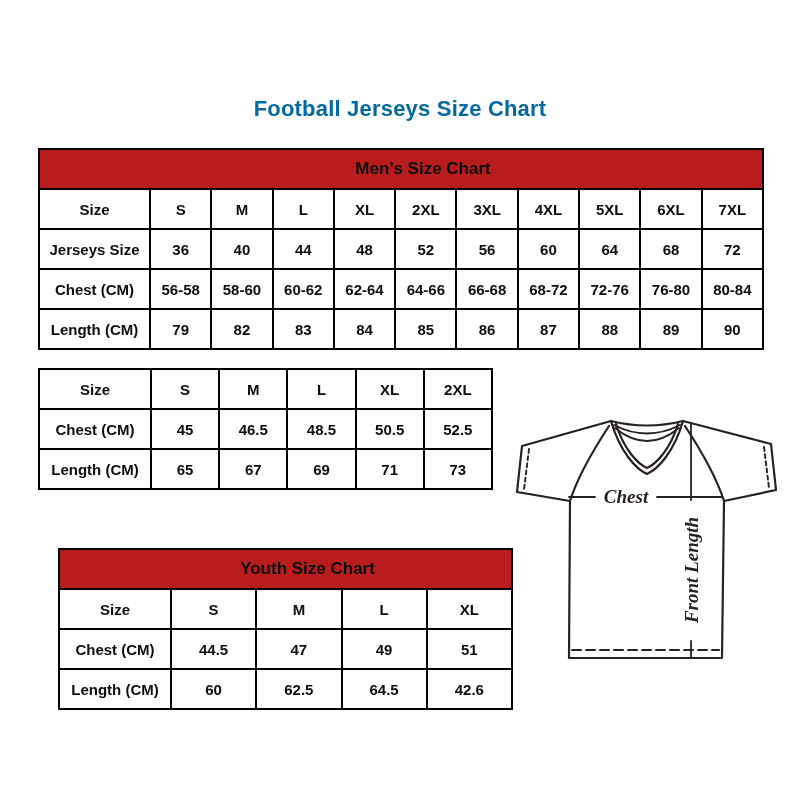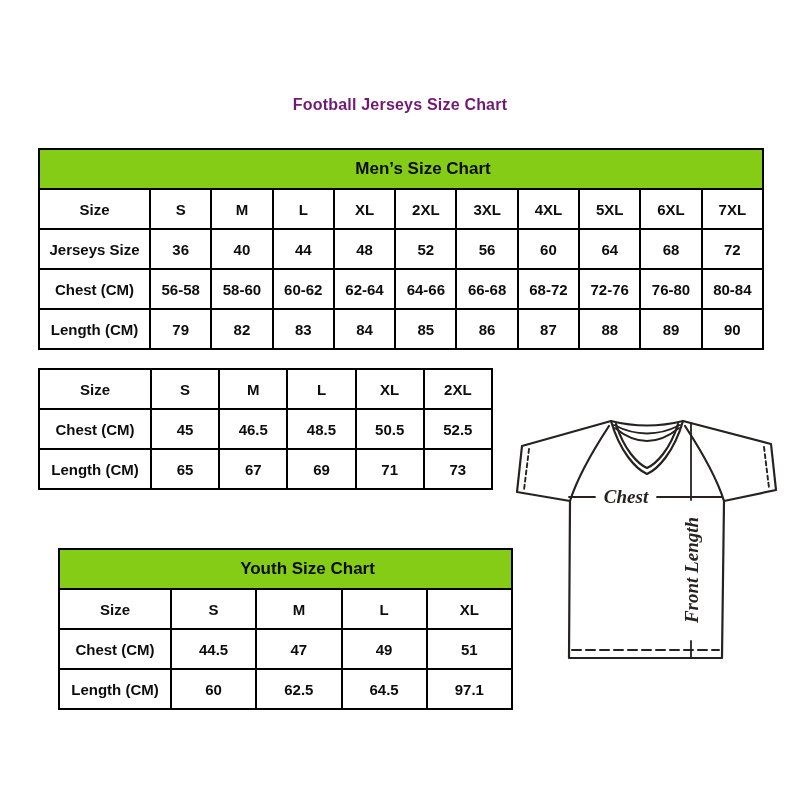--- a/index.html
+++ b/index.html
@@ -12,44 +12,44 @@
     font-family: "Liberation Sans", sans-serif;
     color: #0d0d0d;
   }
   .page-title {
     position: absolute;
     left: 0;
     top: 96px;
     width: 800px;
     margin: 0;
     text-align: center;
-    font-size: 16px;
+    font-size: 22px;
     font-weight: 700;
     letter-spacing: 0.2px;
-    color: #701a75;
+    color: #0369a1;
   }
   table.size-table {
     position: absolute;
     border-collapse: collapse;
     table-layout: fixed;
   }
   .size-table tr { height: 40px; }
   .size-table td {
     border: 2px solid #000000;
     text-align: center;
     vertical-align: middle;
     font-weight: 700;
     font-size: 15px;
     color: #0d0d0d;
     padding: 0;
     overflow: hidden;
     white-space: nowrap;
   }
   .size-table td.t-title {
-    background: #84cc16;
+    background: #b91c1c;
     font-size: 17px;
     padding-left: 44px;
   }
   #mens   { left: 38px; top: 148px; width: 726px; }
   #womens { left: 38px; top: 368px; width: 455px; }
   #youth  { left: 38px; top: 548px; width: 455px; margin-left: 20px; }
   #mens col.c-label   { width: 111px; }
   #womens col.c-label { width: 112px; }
   #youth col.c-label  { width: 112px; }
   .jersey {
@@ -208,21 +208,21 @@
           <td>44.5</td>
           <td>47</td>
           <td>49</td>
           <td>51</td>
         </tr>
         <tr>
           <td>Length (CM)</td>
           <td>60</td>
           <td>62.5</td>
           <td>64.5</td>
-          <td>97.1</td>
+          <td>42.6</td>
         </tr>
       </tbody>
     </table>
 
   <div class="jersey">
     <svg width="280" height="280" viewBox="0 0 280 280">
       <g stroke="#272120" fill="none" stroke-width="2.2" stroke-linejoin="round" stroke-linecap="round">
         <path fill="#ffffff" d="M103,21 L14,46 L9,92 L62,101 L61,258 L214,258 L216,101 L268,90 L263,44 L175,21 Q139,30 103,21 Z"></path>
         <path d="M103,21 C112,52 128,69 139,74 C150,69 166,52 175,21"></path>
         <path d="M108,24 C116,50 130,64 139,68 C148,64 162,50 170,24"></path>

